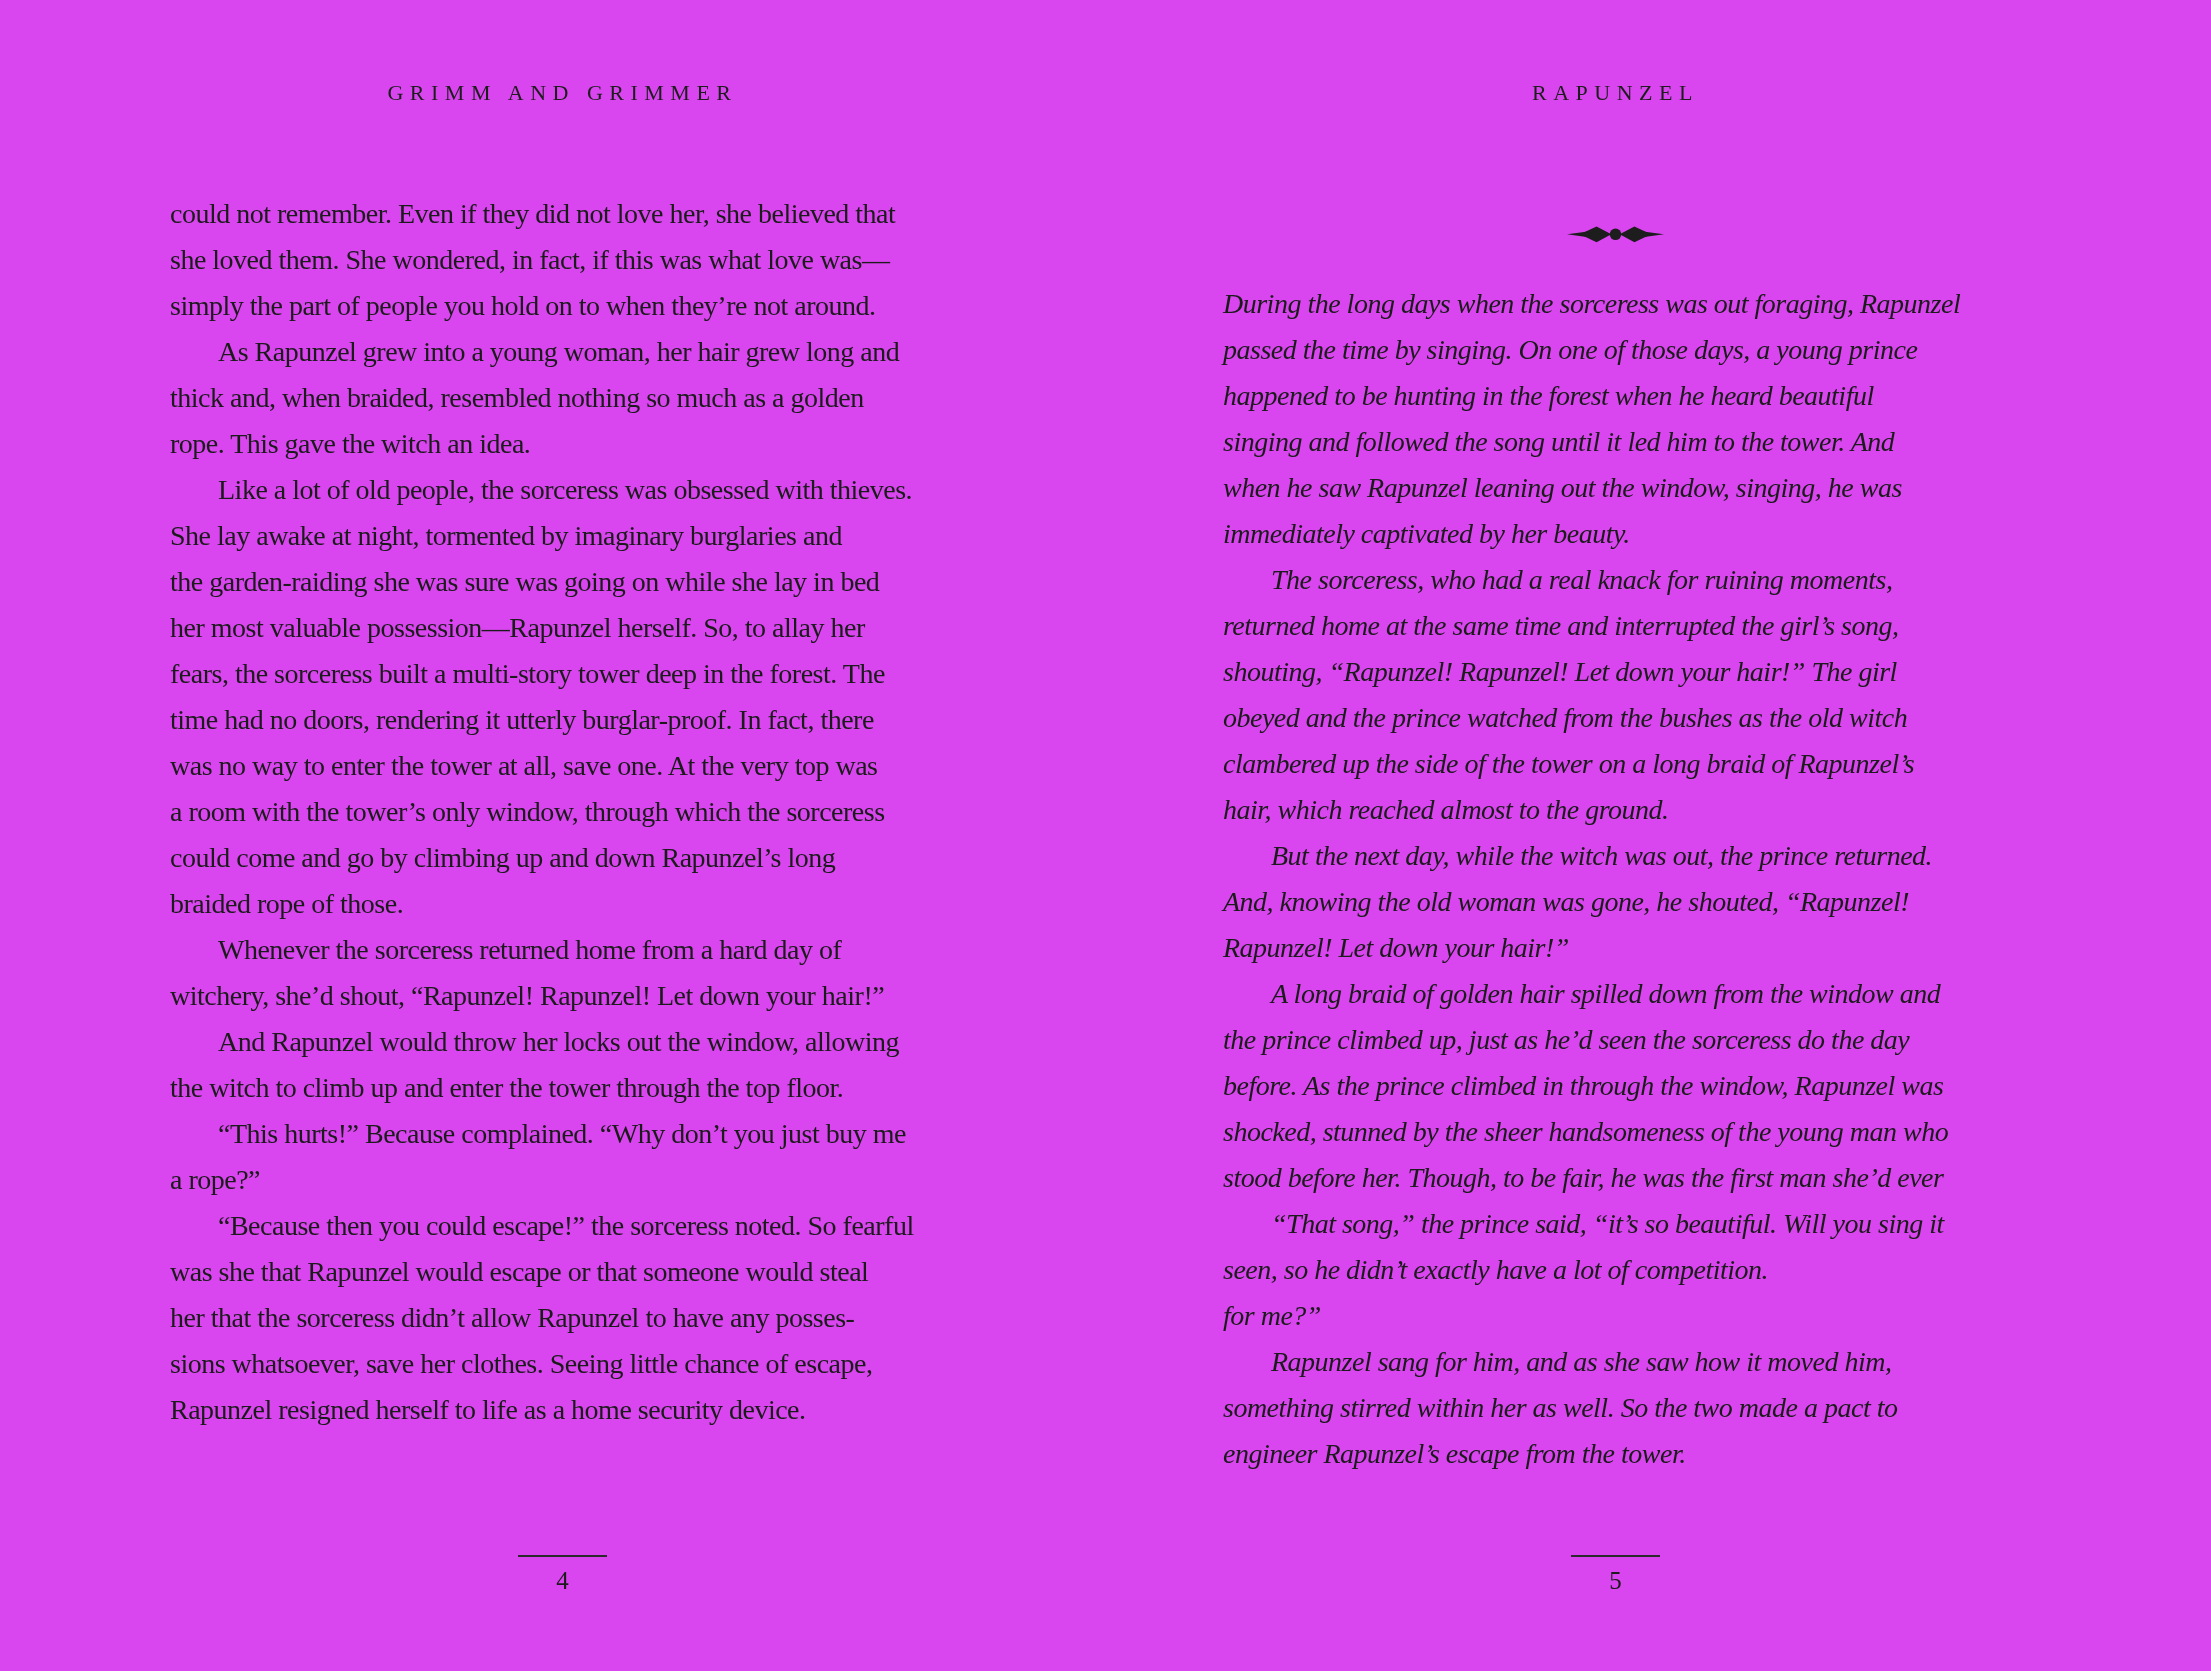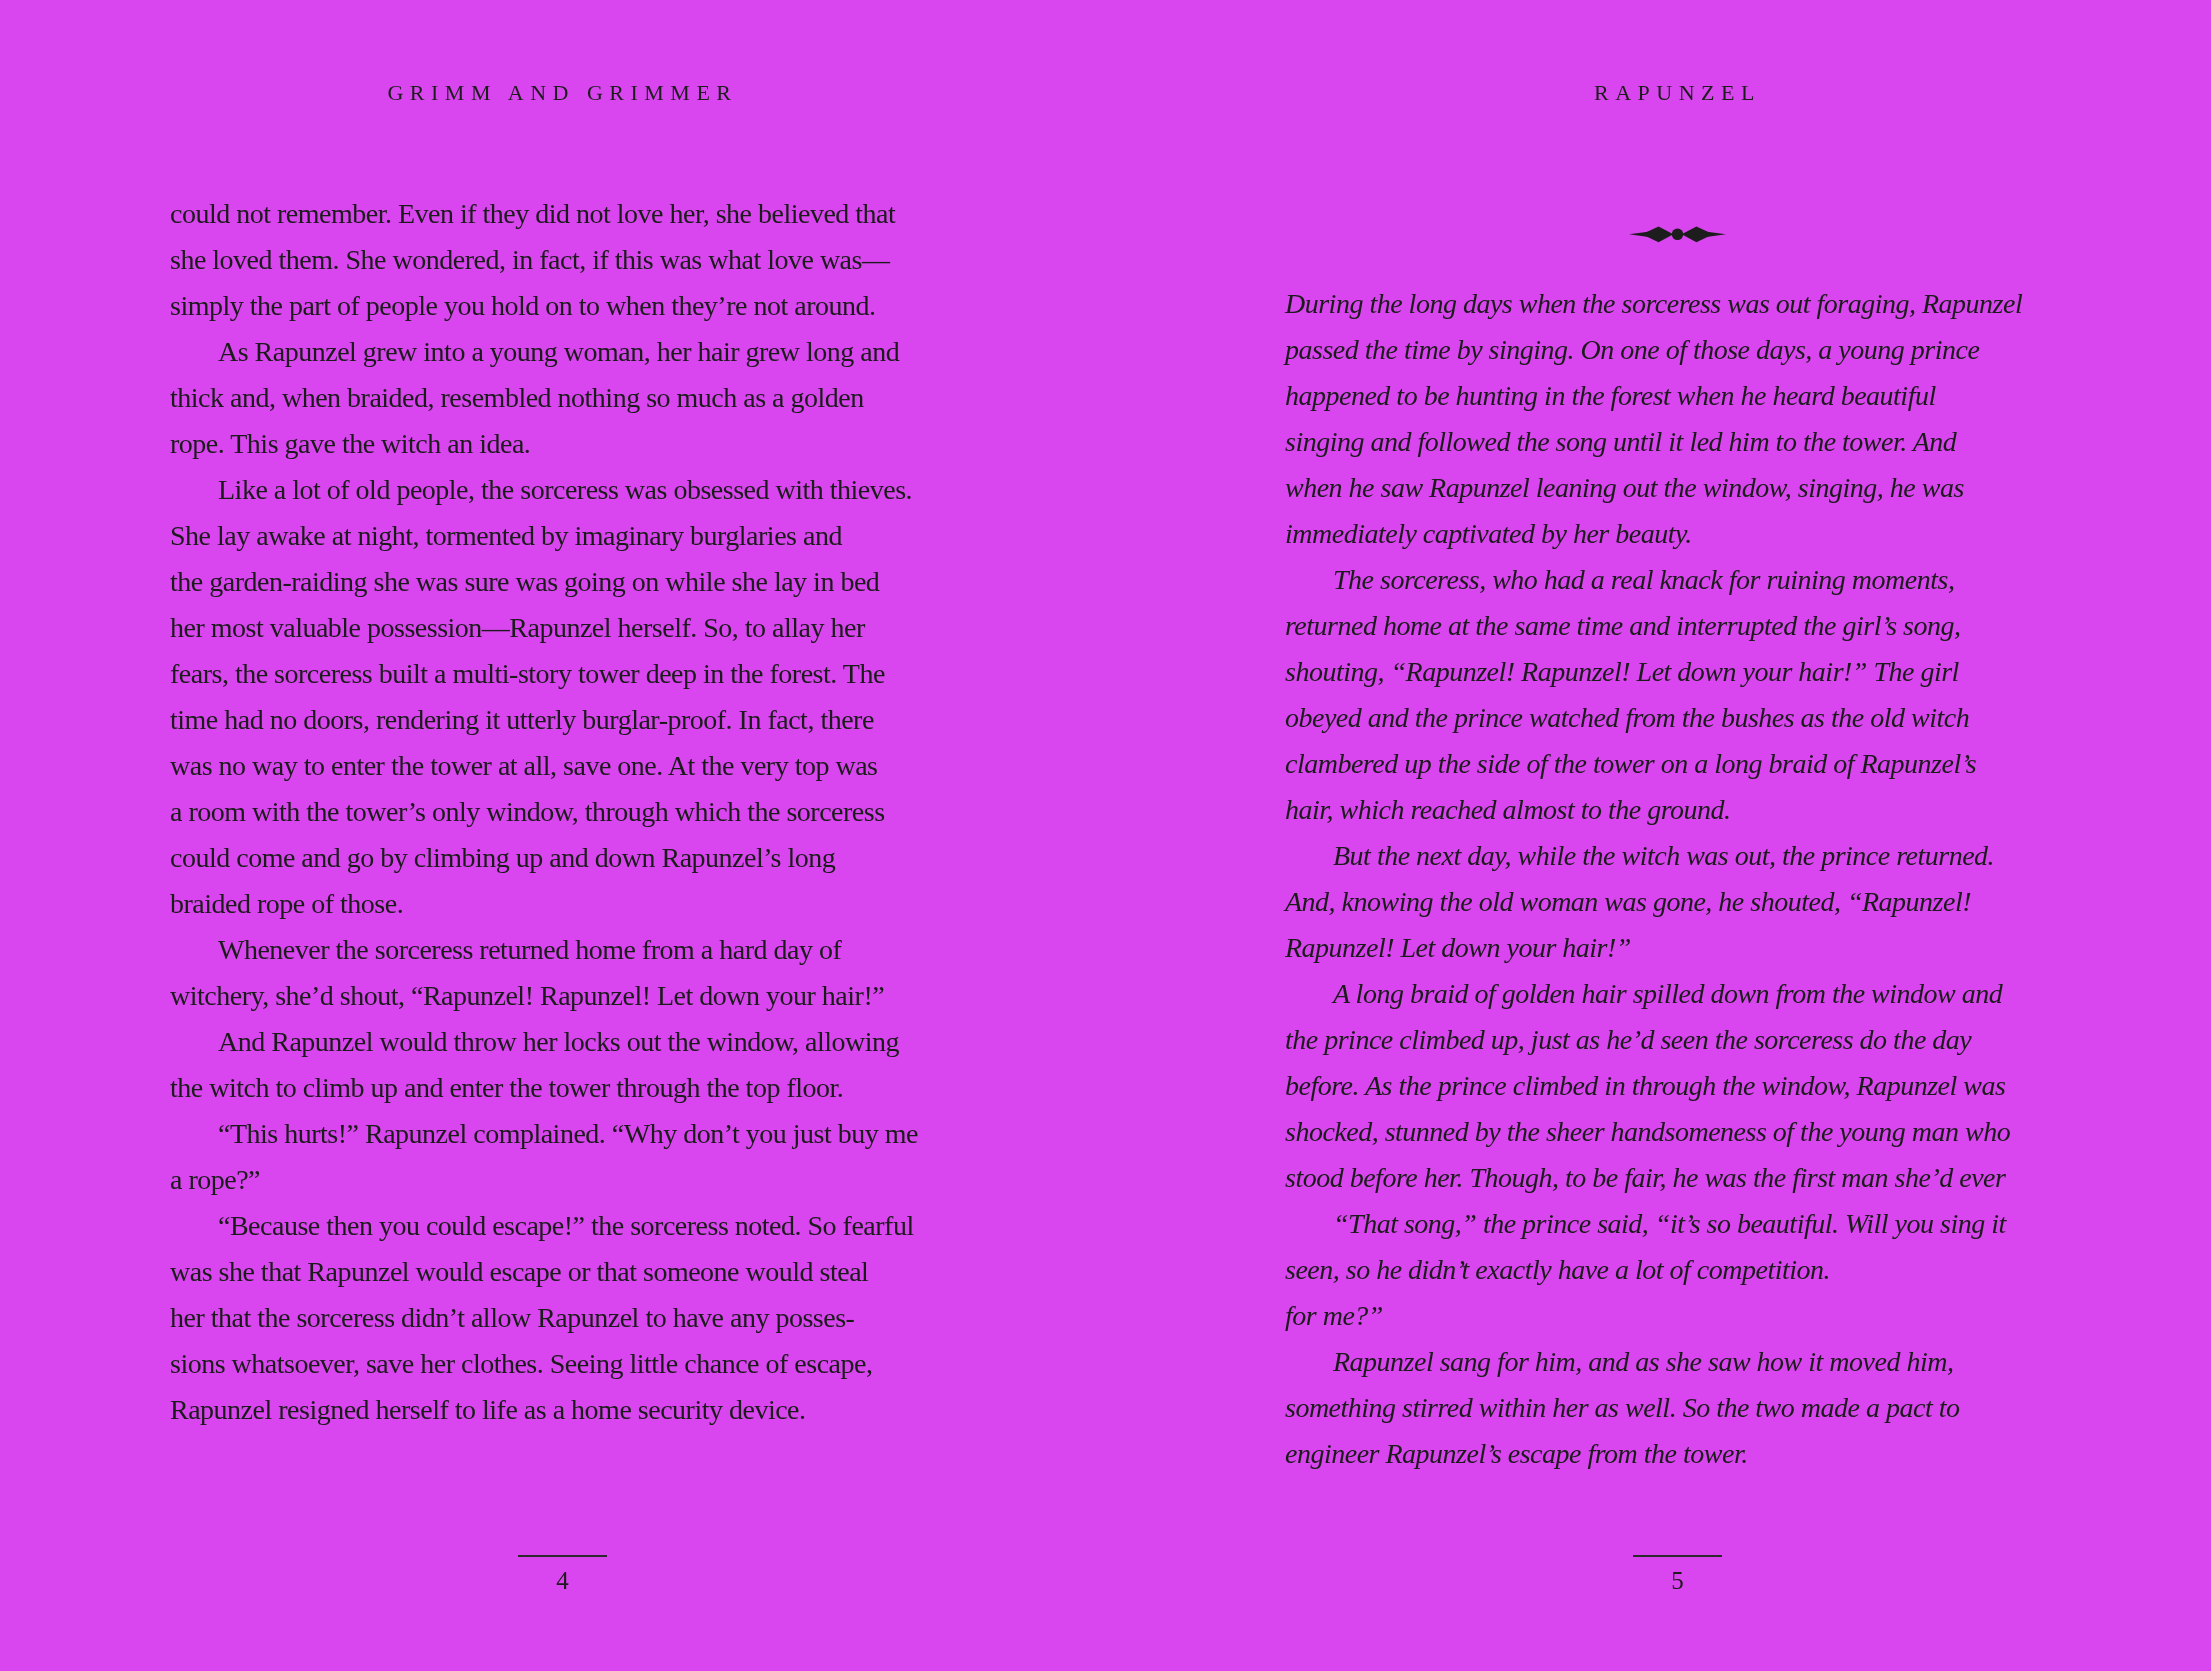--- a/index.html
+++ b/index.html
@@ -16,21 +16,21 @@
     font-family: "Liberation Serif", "DejaVu Serif", serif;
     overflow: hidden;
   }
   .page {
     position: absolute;
     top: 0;
     height: 100%;
     width: 785px;
   }
   .page-left  { left: 170px; }
-  .page-right { left: 1285px; }
+  .page-right { left: 1223px; }
 
   .running-header {
     position: absolute;
     top: 80px;
     left: 0;
     width: 100%;
     text-align: center;
     font-size: 22px;
     letter-spacing: 6.5px;
     color: #1d1d1d;
@@ -105,21 +105,21 @@
         <div class="text-line">fears, the sorceress built a multi-story tower deep in the forest. The</div>
         <div class="text-line">time had no doors, rendering it utterly burglar-proof. In fact, there</div>
         <div class="text-line">was no way to enter the tower at all, save one. At the very top was</div>
         <div class="text-line">a room with the tower’s only window, through which the sorceress</div>
         <div class="text-line">could come and go by climbing up and down Rapunzel’s long</div>
         <div class="text-line">braided rope of those.</div>
         <div class="text-line para-start">Whenever the sorceress returned home from a hard day of</div>
         <div class="text-line">witchery, she’d shout, “Rapunzel! Rapunzel! Let down your hair!”</div>
         <div class="text-line para-start">And Rapunzel would throw her locks out the window, allowing</div>
         <div class="text-line">the witch to climb up and enter the tower through the top floor.</div>
-        <div class="text-line para-start">“This hurts!” Rapunzel complained. “Why don’t you just buy me</div>
+        <div class="text-line para-start">“This hurts!” Because complained. “Why don’t you just buy me</div>
         <div class="text-line">a rope?”</div>
         <div class="text-line para-start">“Because then you could escape!” the sorceress noted. So fearful</div>
         <div class="text-line">was she that Rapunzel would escape or that someone would steal</div>
         <div class="text-line">her that the sorceress didn’t allow Rapunzel to have any posses-</div>
         <div class="text-line">sions whatsoever, save her clothes. Seeing little chance of escape,</div>
         <div class="text-line">Rapunzel resigned herself to life as a home security device.</div>
       </div>
 
     <div class="folio">
       <div class="folio-rule"></div>

